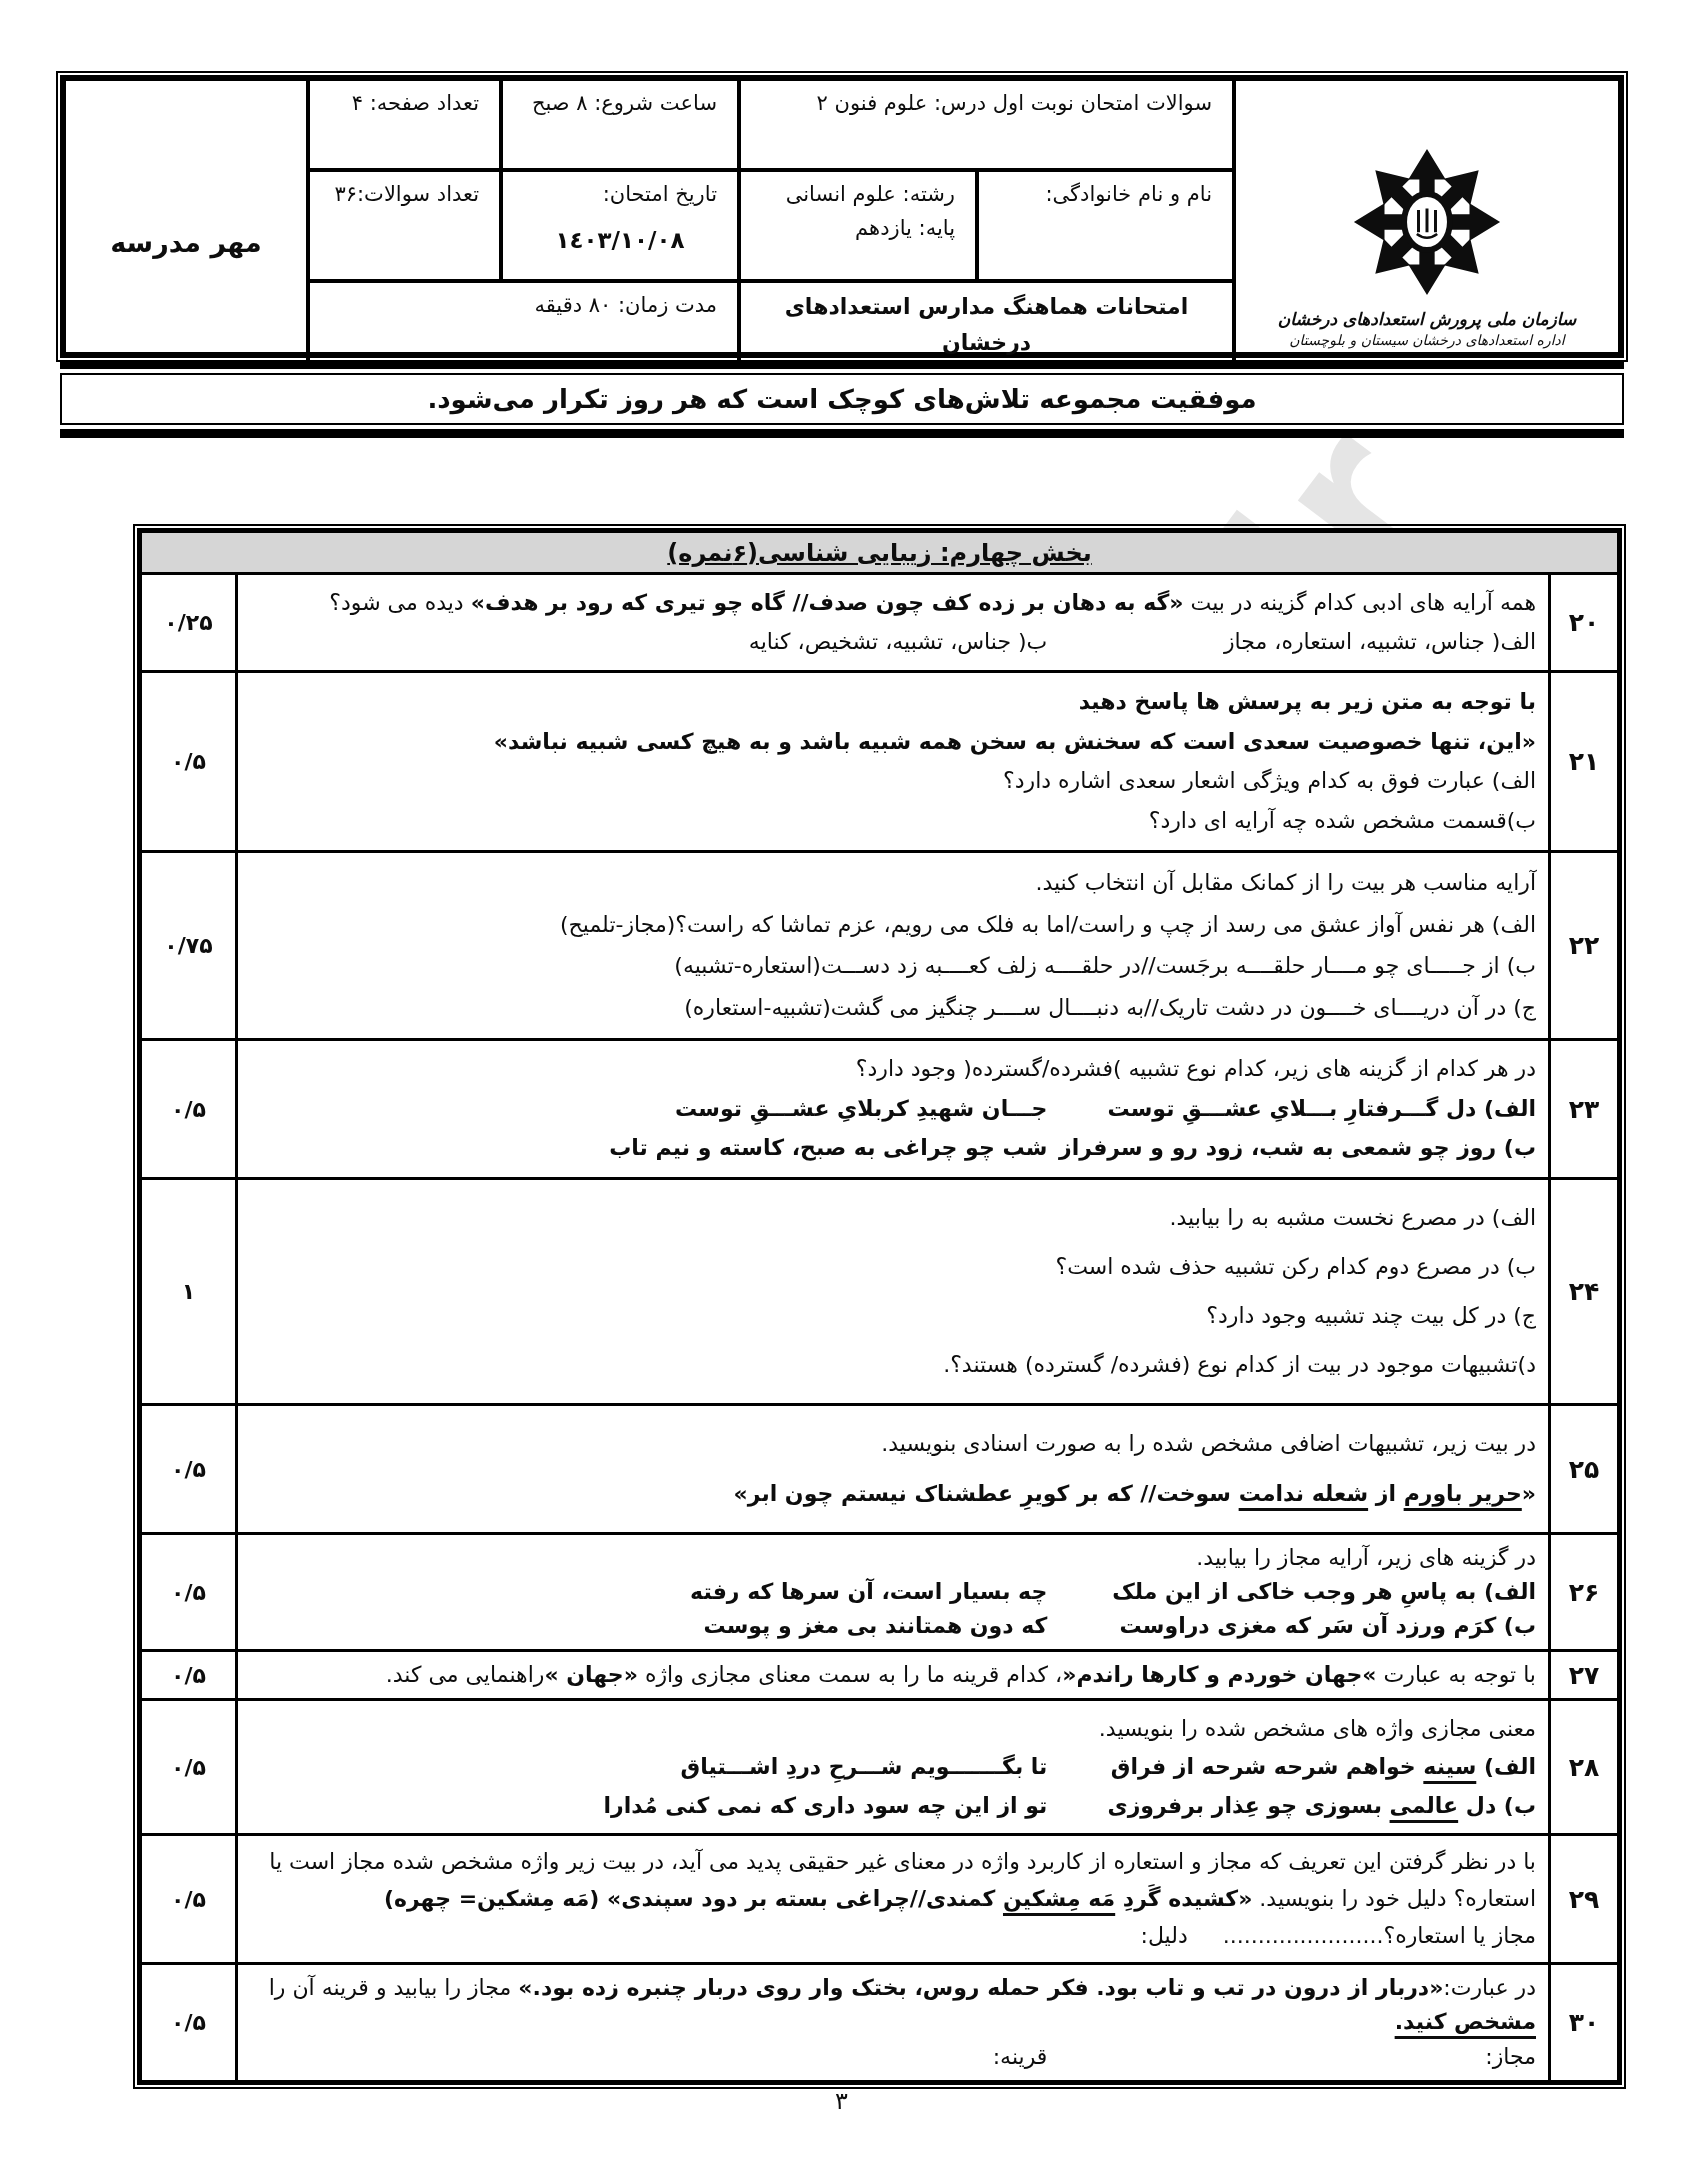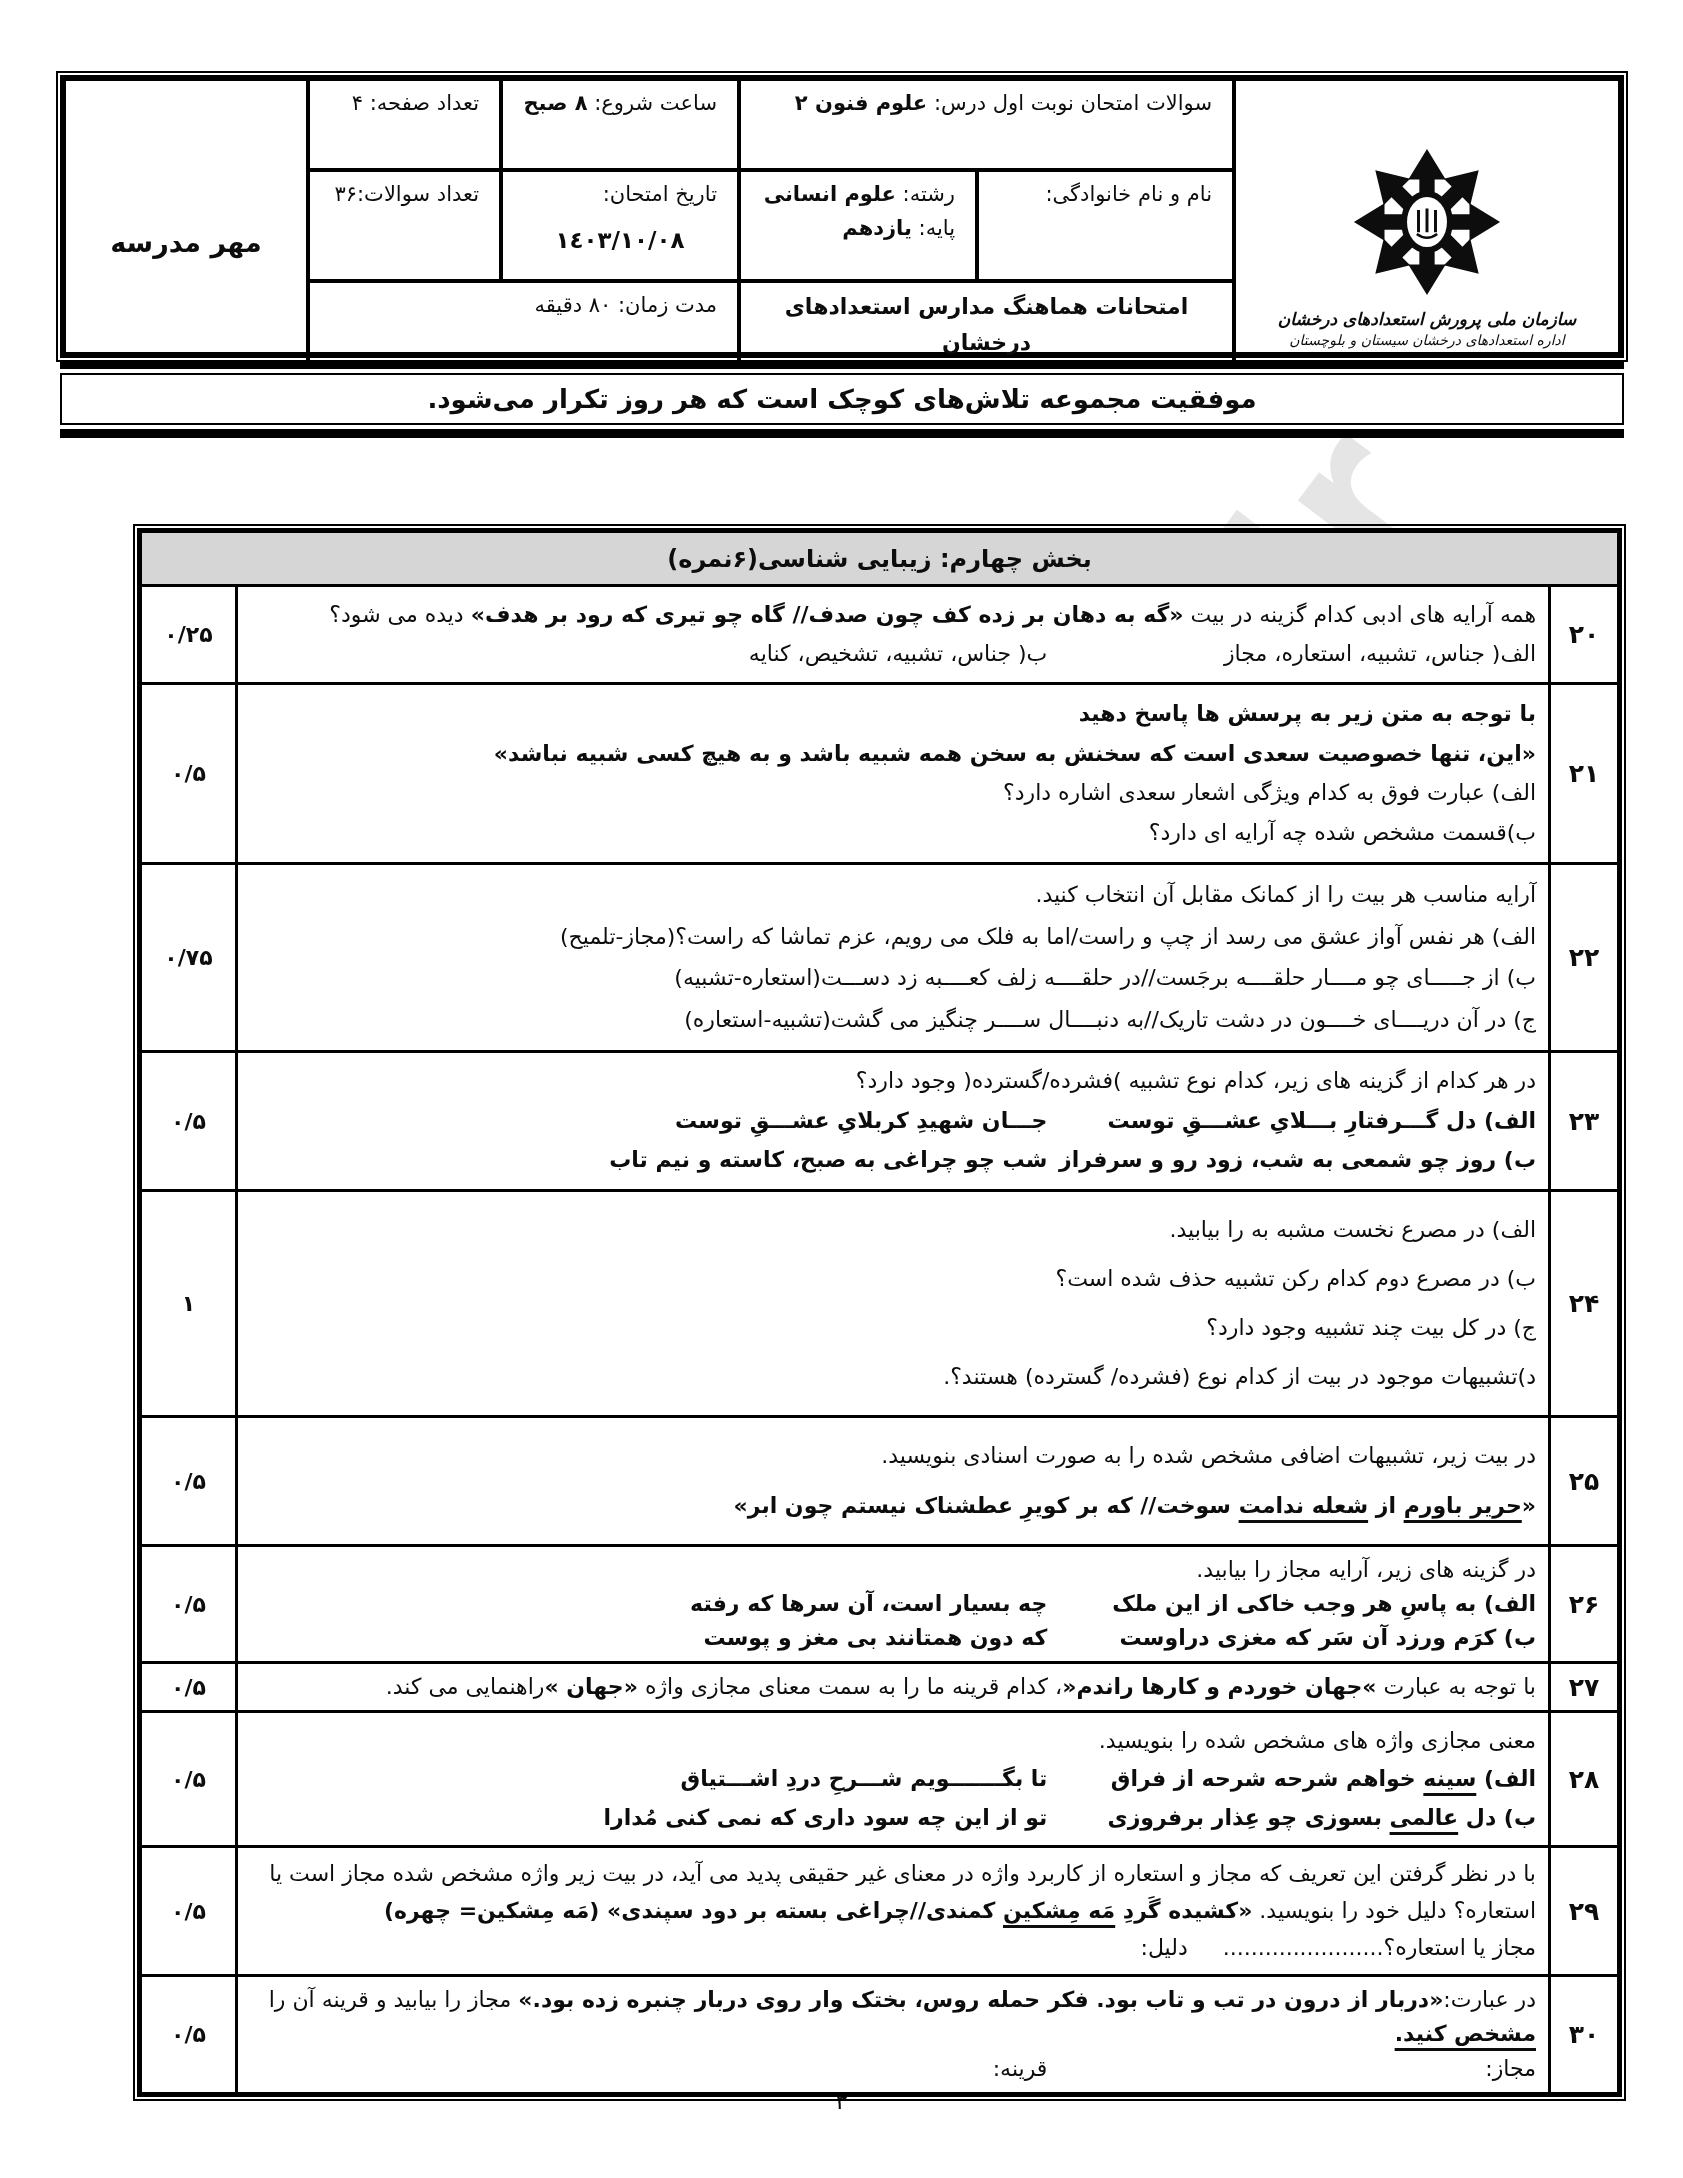--- a/index.html
+++ b/index.html
@@ -25,21 +25,21 @@
   }
   .logo-cell { border-inline-end:4px solid #000; display:flex; flex-direction:column; align-items:center; justify-content:center; }
   .org-line1 { font-size:17px; font-style:italic; font-weight:bold; margin-top:2px; }
   .org-line2 { font-size:14px; font-style:italic; margin-top:3px; }
   .info-cell { display:grid; grid-template-rows:91px 111px 1fr; border-inline-end:4px solid #000; }
   .info-r1 { display:grid; grid-template-columns:495px 238px 1fr; border-bottom:4px solid #000; }
   .info-r2 { display:grid; grid-template-columns:257px 238px 238px 1fr; border-bottom:4px solid #000; }
   .info-r3 { display:grid; grid-template-columns:495px 1fr; }
   .hcell { padding:6px 20px; display:flex; flex-direction:column; justify-content:flex-start; font-size:21px; line-height:1.6; }
   .hcell.sep { border-inline-end:4px solid #000; }
-  .hcell .bold, .bold { font-weight:bold;margin-top:40px; }
+  .hcell .bold, .bold { font-weight:normal;margin-top:40px; }
   .hcell.center { align-items:center; text-align:center; }
   .date-val { text-align:center; font-weight:bold; font-size:23px; letter-spacing:1px; margin-top:10px; }
   .exam-title { text-align:center; font-weight:bold; font-size:22px; line-height:1.65; }
   .stamp-cell { display:flex; align-items:center; justify-content:center; font-weight:bold; font-size:27px; }
 
   
   .banner-wrap {
     position:absolute; top:360px; right:59px; width:1564px;
     border-top:9px solid #000; border-bottom:9px solid #000; padding:4px 0; background:#fff;
   }
@@ -47,23 +47,23 @@
     border:2.5px solid #000; text-align:center; font-weight:bold;
     font-size:26px; padding:9px 10px;
   }
 
   
   .main-table {
     position:absolute; top:528px; right:61px; width:1485px;
     border:5px solid #000; outline:2px solid #000; outline-offset:2px; background:#fff;
   }
   .section-header {
-    background:#d6d6d6; border-bottom:3px solid #000; height:54px;
+    background:#d6d6d6; border-bottom:3px solid #000; height:42px;
     display:flex; align-items:center; justify-content:center;
-    font-weight:bold; font-size:24px;
+    font-weight:bold; font-size:24px;text-decoration:underline;
   }
   .qrow { display:grid; grid-template-columns:69px 1fr 96px; border-top:3px solid #000; }
   .qrow:first-of-type { border-top:none; }
   .qnum { border-inline-end:3px solid #000; display:flex; align-items:center; justify-content:center; font-weight:bold; font-size:25px; }
   .qscore { border-inline-start:3px solid #000; display:flex; align-items:center; justify-content:center; font-weight:bold; font-size:22px; }
   .qlines { padding:6px 12px; display:flex; flex-direction:column; justify-content:space-evenly; font-size:22px; line-height:1.55; }
   .qline { text-align:right; }
   .qline.pair { display:grid; grid-template-columns:38% 62%; }
   .qline .b { font-weight:bold; }
   .qline .u { text-decoration:underline; text-decoration-thickness:2.5px; text-underline-offset:7px; }

